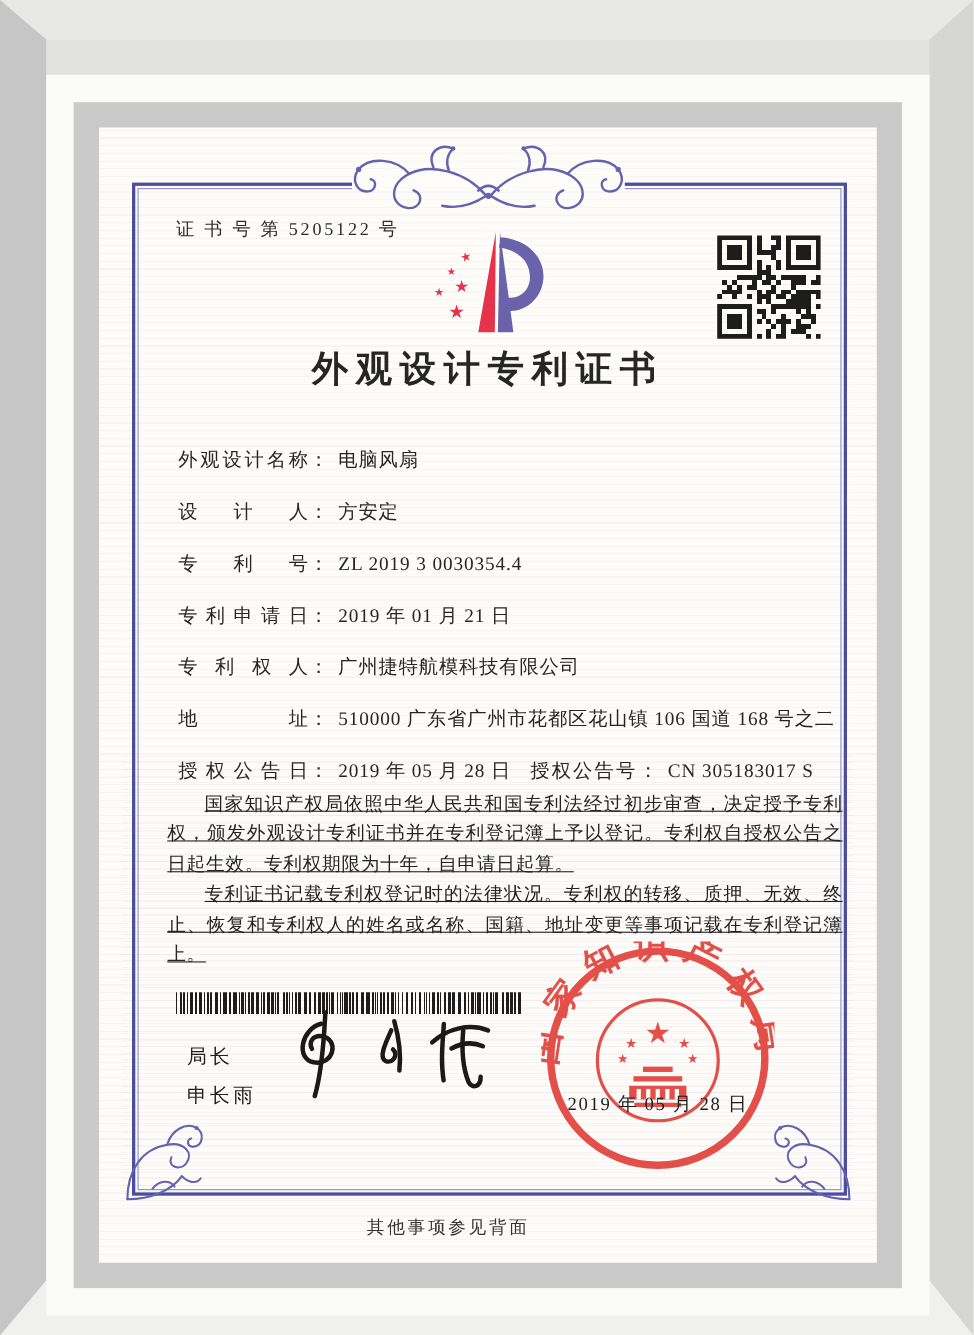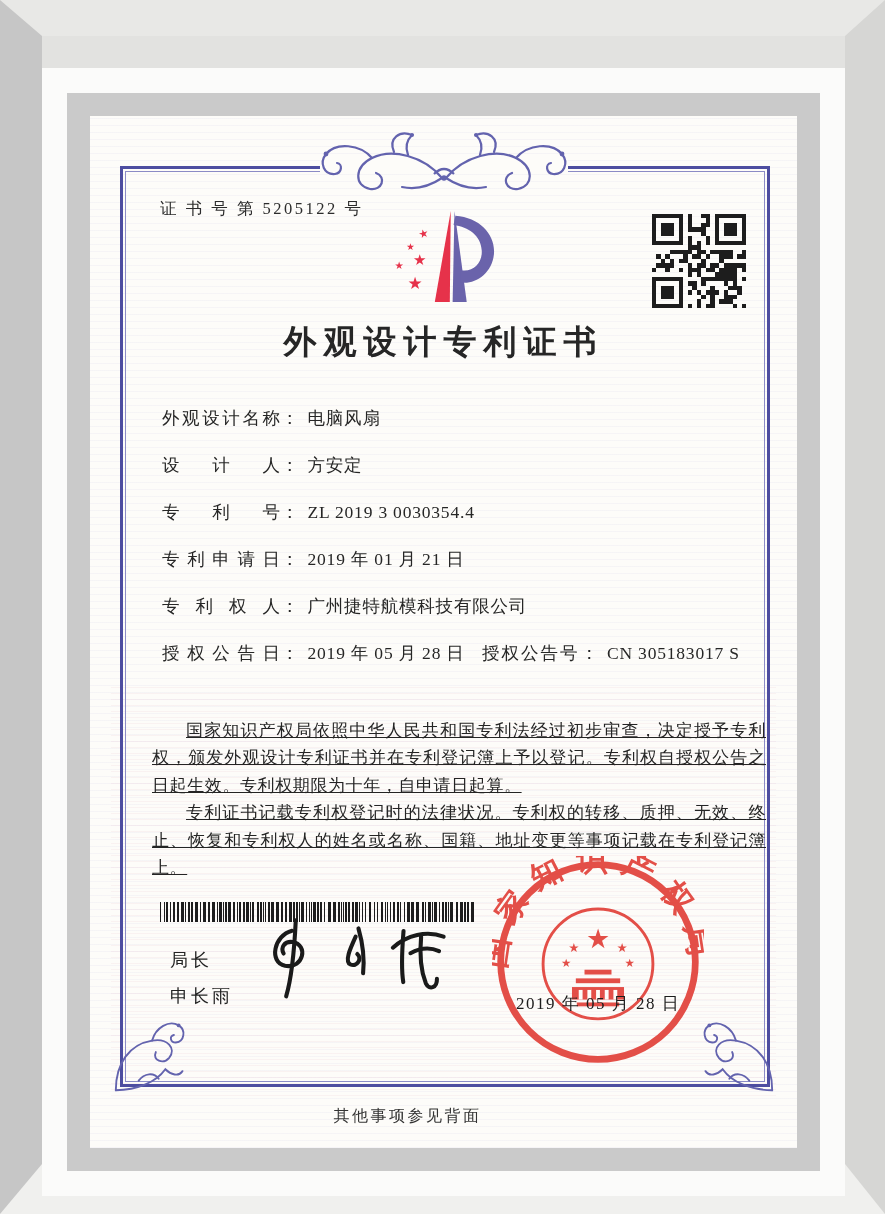--- a/index.html
+++ b/index.html
@@ -21,21 +21,21 @@
     background:repeating-linear-gradient(0deg, rgba(214,138,164,.09) 0 1px, transparent 1px 6px); }
 
   .cert-border { position:absolute; left:30px; top:50px; width:650px; height:921px;
     border:3px solid #4d4da0; z-index:1; }
   .cert-border::after { content:""; position:absolute; inset:2px; border:1px solid #8b8bc6; }
 
   .abs { position:absolute; z-index:2; }
 
   .cert-number { left:70px; top:82px; font-size:16.5px; letter-spacing:2.5px; color:#2c2c2c; }
 
-  .title { left:0; top:204px; width:100%; text-align:center; font-size:33px; font-weight:bold;
+  .title { left:0; top:197px; width:100%; text-align:center; font-size:33px; font-weight:bold;
     letter-spacing:7px; color:#262626; }
 
   .fields { left:72px; top:290px; right:28px; }
   .f-row { position:relative; margin-bottom:29px; height:18px; font-size:17.5px;
     color:#262626; white-space:nowrap; }
   .f-label { display:inline-block; width:118px; text-align:justify; text-align-last:justify;
     vertical-align:top; }
   .f-colon { margin-left:1px; }
   .f-value { margin-left:9px; letter-spacing:.8px; }
   .f-pair2 { position:absolute; left:272px; top:0; }
@@ -371,20 +371,24 @@
   <div class="f-row">
     <span class="f-label">专利申请日</span><span class="f-colon">：</span><span class="f-value">2019 年 01 月 21 日</span>
     
   </div>
 
   <div class="f-row">
     <span class="f-label">专 利 权 人</span><span class="f-colon">：</span><span class="f-value">广州捷特航模科技有限公司</span>
     
   </div>
 
+  <div class="f-row">
+    <span class="f-label">地　　　址</span><span class="f-colon">：</span><span class="f-value">510000 广东省广州市花都区花山镇 106 国道 168 号之二</span>
+    
+  </div>
 
   <div class="f-row">
     <span class="f-label">授权公告日</span><span class="f-colon">：</span><span class="f-value">2019 年 05 月 28 日</span>
     <span class="f-pair2">
       <span class="f-label2">授权公告号</span><span class="f-colon">：</span><span class="f-value">CN 305183017 S</span>
     </span>
   </div>
 </div>
 
   <div class="abs paragraphs" id="paragraphs">

